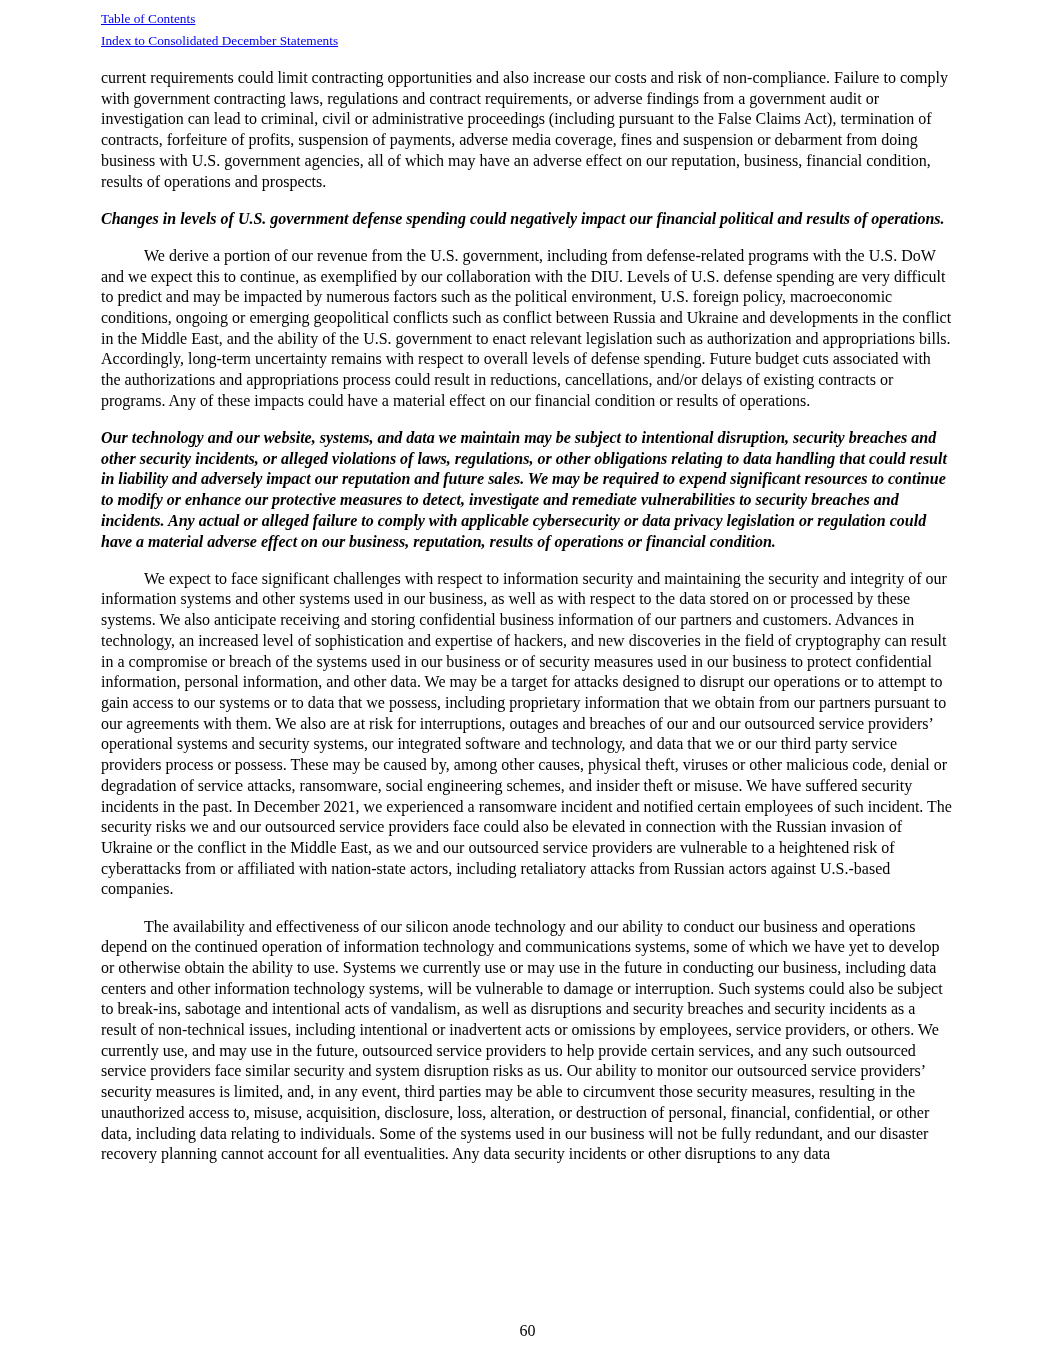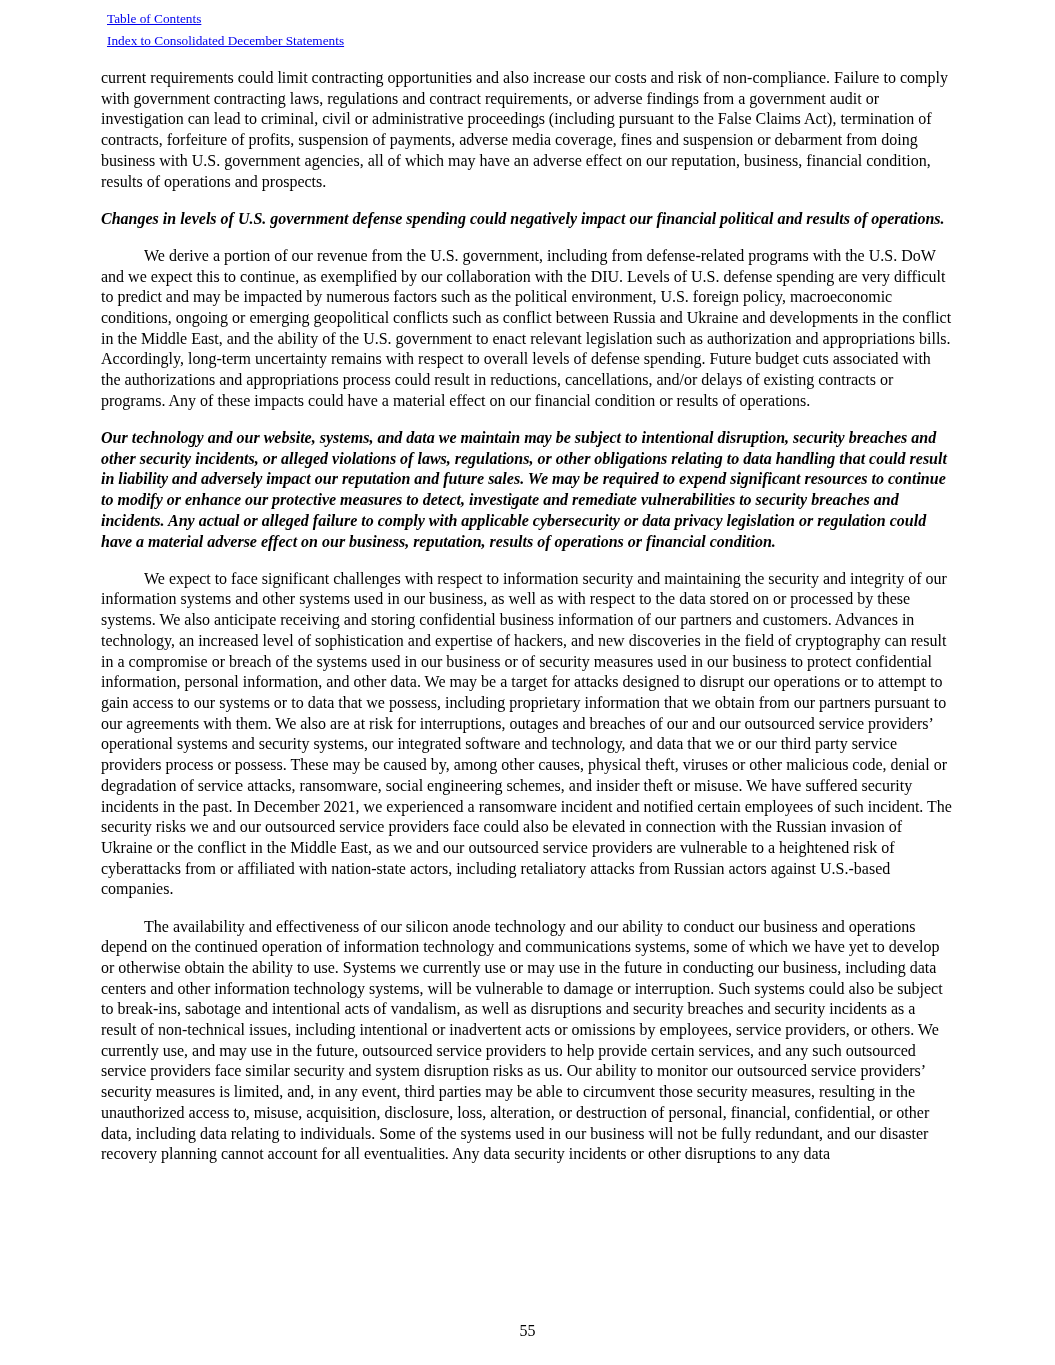--- a/index.html
+++ b/index.html
@@ -19,21 +19,20 @@
       position: absolute;
       left: 101px;
       top: 8px;
       font-size: 13.3px;
       line-height: 22px;
     }
     .nav-links a {
       display: block;
       color: #0000ee;
       text-decoration: underline;
-      margin-left: 6px;
     }
     .content {
       position: absolute;
       left: 101px;
       top: 68px;
       width: 852px;
       font-size: 16px;
       line-height: 20.7px;
     }
     .content p {
@@ -66,13 +65,13 @@
 
 <div class="content">
   <p>current requirements could limit contracting opportunities and also increase our costs and risk of non-compliance. Failure to comply with government contracting laws, regulations and contract requirements, or adverse findings from a government audit or investigation can lead to criminal, civil or administrative proceedings (including pursuant to the False Claims Act), termination of contracts, forfeiture of profits, suspension of payments, adverse media coverage, fines and suspension or debarment from doing business with U.S. government agencies, all of which may have an adverse effect on our reputation, business, financial condition, results of operations and prospects.</p>
   <p class="heading">Changes in levels of U.S. government defense spending could negatively impact our financial political and results of operations.</p>
   <p class="indent">We derive a portion of our revenue from the U.S. government, including from defense-related programs with the U.S. DoW and we expect this to continue, as exemplified by our collaboration with the DIU. Levels of U.S. defense spending are very difficult to predict and may be impacted by numerous factors such as the political environment, U.S. foreign policy, macroeconomic conditions, ongoing or emerging geopolitical conflicts such as conflict between Russia and Ukraine and developments in the conflict in the Middle East, and the ability of the U.S. government to enact relevant legislation such as authorization and appropriations bills. Accordingly, long-term uncertainty remains with respect to overall levels of defense spending. Future budget cuts associated with the authorizations and appropriations process could result in reductions, cancellations, and/or delays of existing contracts or programs. Any of these impacts could have a material effect on our financial condition or results of operations.</p>
   <p class="heading">Our technology and our website, systems, and data we maintain may be subject to intentional disruption, security breaches and other security incidents, or alleged violations of laws, regulations, or other obligations relating to data handling that could result in liability and adversely impact our reputation and future sales. We may be required to expend significant resources to continue to modify or enhance our protective measures to detect, investigate and remediate vulnerabilities to security breaches and incidents. Any actual or alleged failure to comply with applicable cybersecurity or data privacy legislation or regulation could have a material adverse effect on our business, reputation, results of operations or financial condition.</p>
   <p class="indent">We expect to face significant challenges with respect to information security and maintaining the security and integrity of our information systems and other systems used in our business, as well as with respect to the data stored on or processed by these systems. We also anticipate receiving and storing confidential business information of our partners and customers. Advances in technology, an increased level of sophistication and expertise of hackers, and new discoveries in the field of cryptography can result in a compromise or breach of the systems used in our business or of security measures used in our business to protect confidential information, personal information, and other data. We may be a target for attacks designed to disrupt our operations or to attempt to gain access to our systems or to data that we possess, including proprietary information that we obtain from our partners pursuant to our agreements with them. We also are at risk for interruptions, outages and breaches of our and our outsourced service providers’ operational systems and security systems, our integrated software and technology, and data that we or our third party service providers process or possess. These may be caused by, among other causes, physical theft, viruses or other malicious code, denial or degradation of service attacks, ransomware, social engineering schemes, and insider theft or misuse. We have suffered security incidents in the past. In December 2021, we experienced a ransomware incident and notified certain employees of such incident. The security risks we and our outsourced service providers face could also be elevated in connection with the Russian invasion of Ukraine or the conflict in the Middle East, as we and our outsourced service providers are vulnerable to a heightened risk of cyberattacks from or affiliated with nation-state actors, including retaliatory attacks from Russian actors against U.S.-based companies.</p>
   <p class="indent">The availability and effectiveness of our silicon anode technology and our ability to conduct our business and operations depend on the continued operation of information technology and communications systems, some of which we have yet to develop or otherwise obtain the ability to use. Systems we currently use or may use in the future in conducting our business, including data centers and other information technology systems, will be vulnerable to damage or interruption. Such systems could also be subject to break-ins, sabotage and intentional acts of vandalism, as well as disruptions and security breaches and security incidents as a result of non-technical issues, including intentional or inadvertent acts or omissions by employees, service providers, or others. We currently use, and may use in the future, outsourced service providers to help provide certain services, and any such outsourced service providers face similar security and system disruption risks as us. Our ability to monitor our outsourced service providers’ security measures is limited, and, in any event, third parties may be able to circumvent those security measures, resulting in the unauthorized access to, misuse, acquisition, disclosure, loss, alteration, or destruction of personal, financial, confidential, or other data, including data relating to individuals. Some of the systems used in our business will not be fully redundant, and our disaster recovery planning cannot account for all eventualities. Any data security incidents or other disruptions to any data</p>
 </div>
 
-<div class="page-number">55</div>
+<div class="page-number">60</div>
 
 </body></html>

